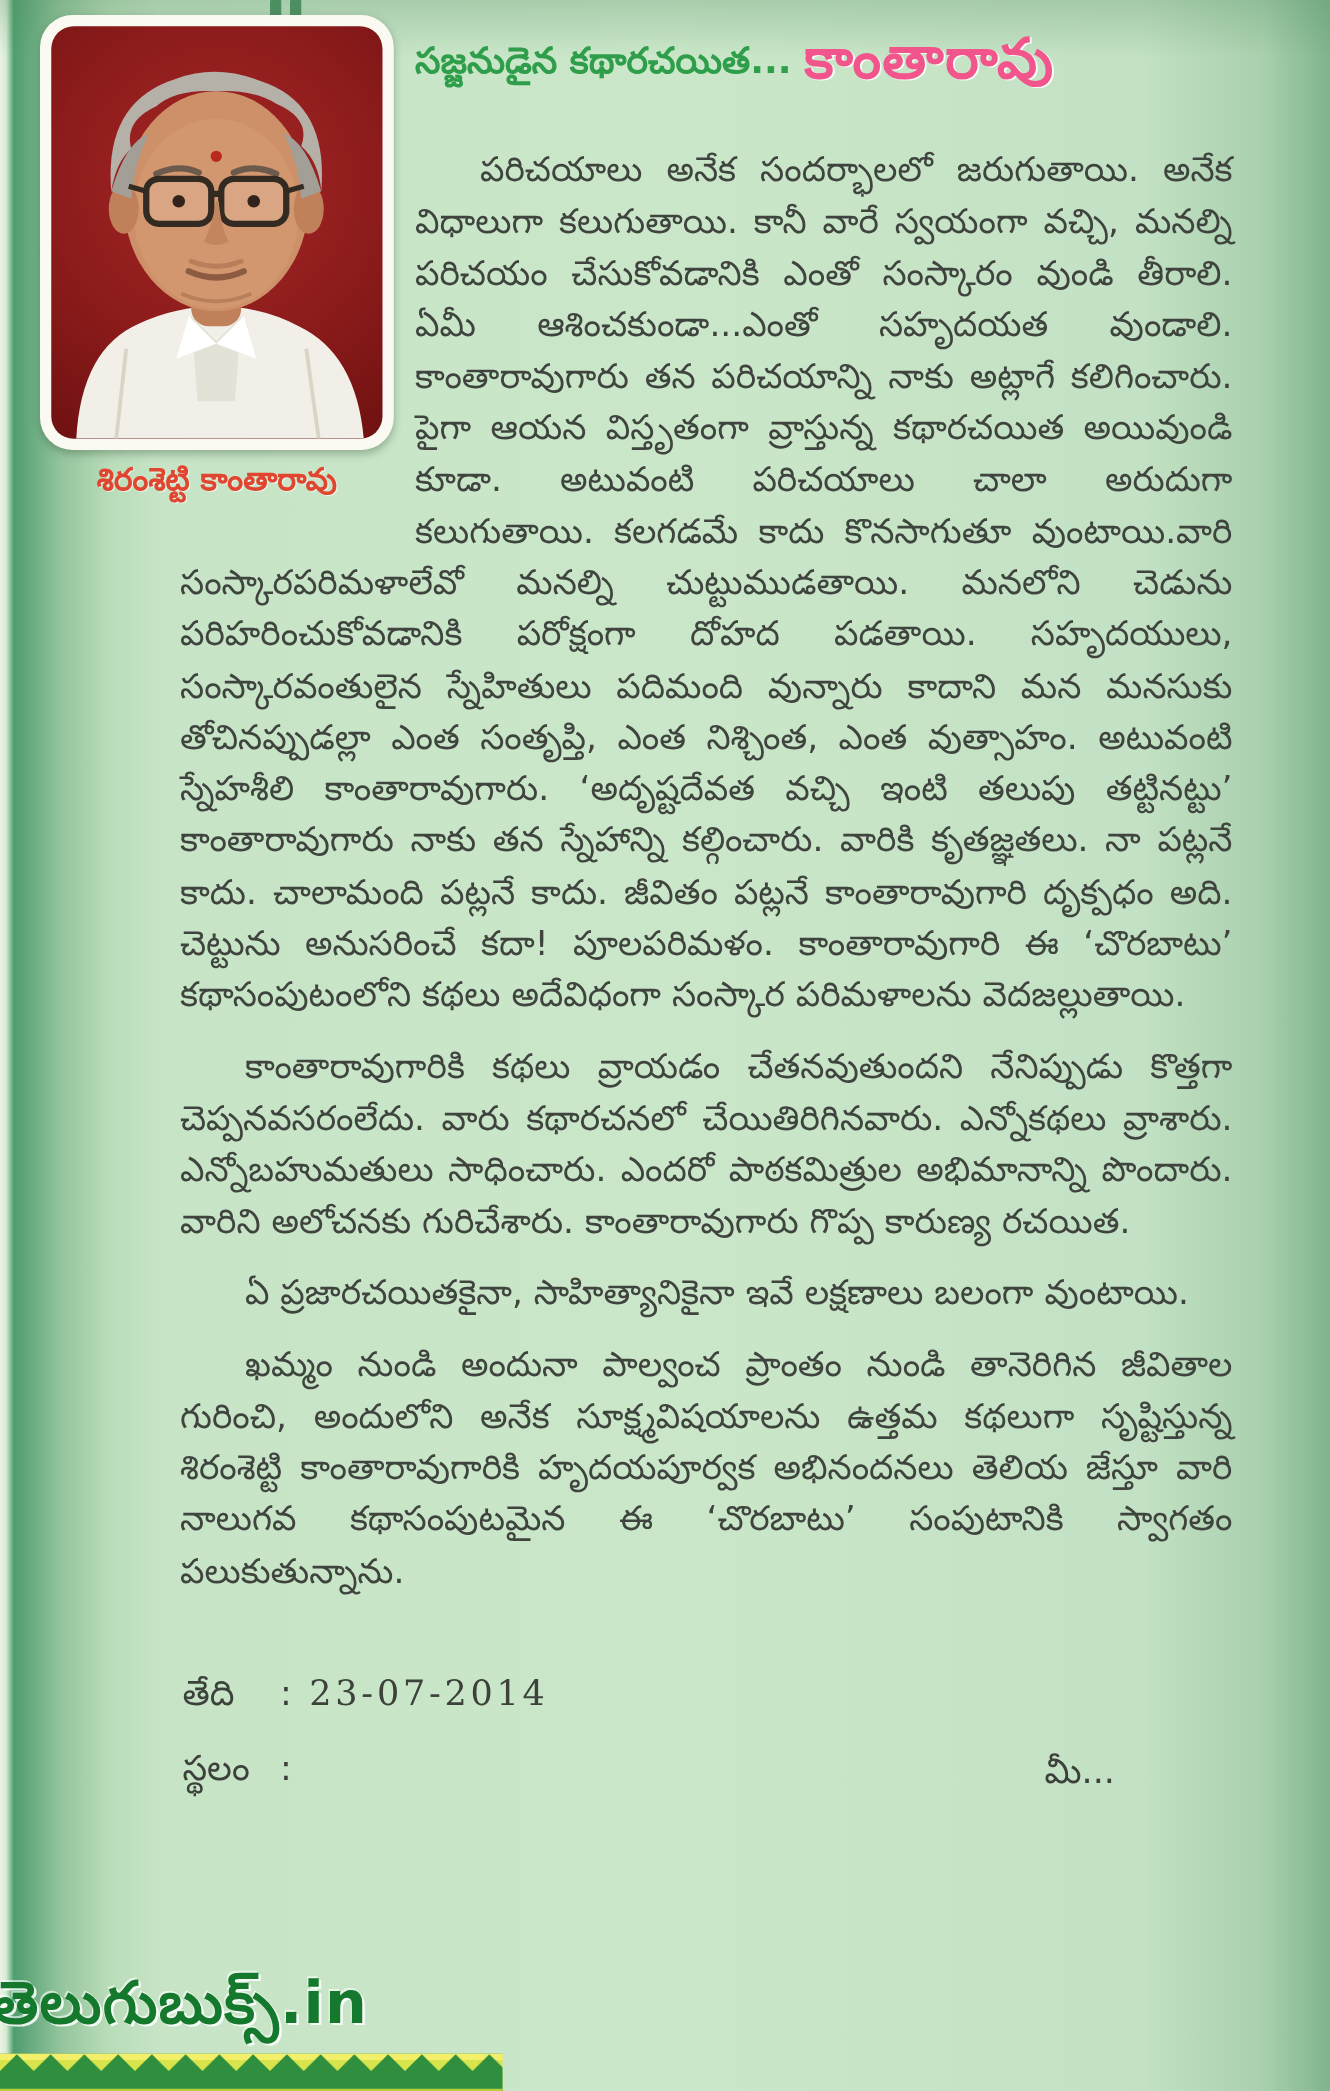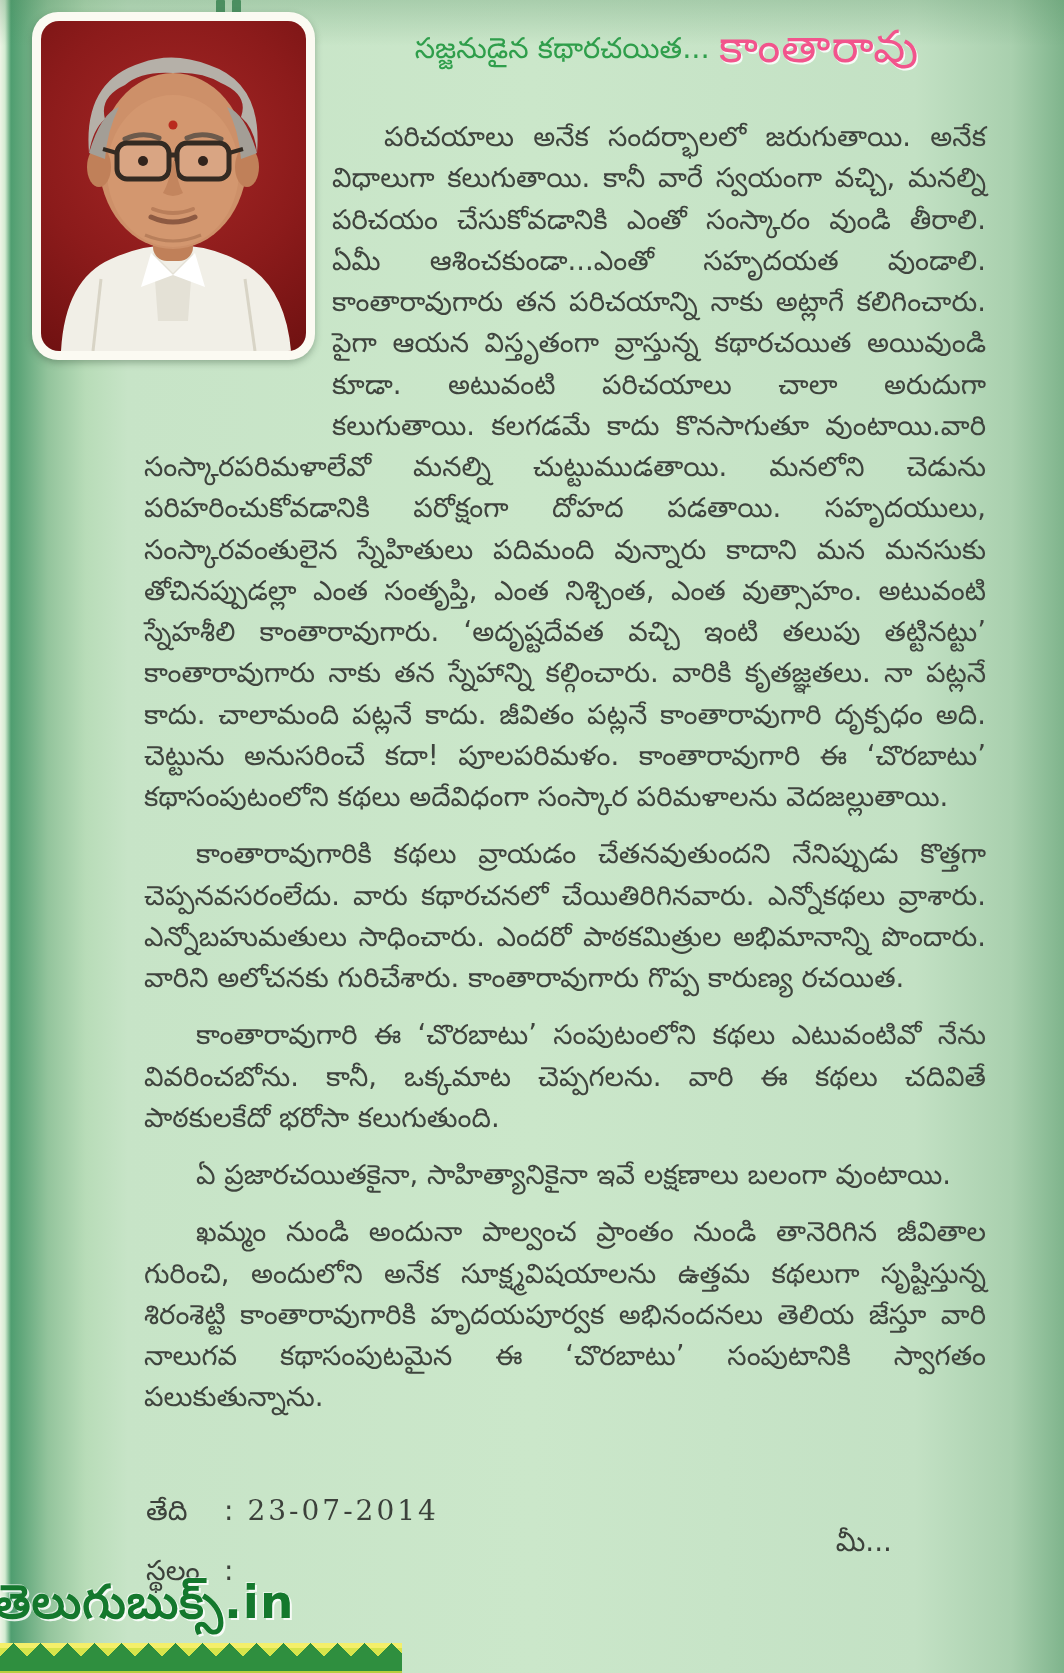--- a/index.html
+++ b/index.html
@@ -33,39 +33,39 @@
     width:100%;height:100%;border-radius:18px;overflow:hidden;
     background:radial-gradient(circle at 50% 38%, #a62726 0%, #8c1b1b 55%, #6f1111 100%);
   }
   .photo-caption{
     margin-top:9px;width:283px;text-align:center;
     color:#e0452f;font-weight:bold;font-size:25px;
     text-shadow:1px 1px 0 rgba(255,255,255,.55);
   }
 
   .title-line{
-    text-align:center;font-weight:normal;
+    font-weight:bold;
     font-size:29px;color:#2f9e4b;
     padding:8px 0 16px 0;white-space:nowrap;
   }
   .title-name{
     font-size:45px;color:#f2548c;letter-spacing:1px;
     text-shadow:1.5px 1.5px 0 rgba(255,255,255,.85);
     vertical-align:-4px;
   }
 
   .body-text p{
     margin:16px;font-size:27.5px;line-height:1.5;
     color:#3f443e;text-align:justify;text-indent:52px;
     font-weight:500;
   }
 
   .footer{
-    display:flex;justify-content:space-between;align-items:center;
-    margin-top:76px;padding-left:18px;
+    display:flex;justify-content:space-between;align-items:flex-end;
+    margin-top:60px;padding-left:18px;
   }
   .footer-row{font-size:28px;color:#3c413b;margin-bottom:20px;display:flex;}
   .footer-label{display:inline-block;min-width:76px;}
   .footer-colon{display:inline-block;margin:0 14px 0 2px;}
   .footer-value{letter-spacing:1px;}
   .date-value{font-family:"DejaVu Serif", serif;letter-spacing:3px;}
   .footer-right{padding-right:6px;text-align:center;}
   .closing{font-size:28px;color:#3c413b;text-align:right;padding-right:104px;margin-bottom:18px;}
   .signature{font-size:33px;font-weight:bold;color:#e8502c;letter-spacing:.5px;
     text-shadow:1px 1px 0 rgba(255,255,255,.5);}
@@ -137,30 +137,30 @@
 
             <path d="M132,140 Q128,162 122,172 Q132,178 142,172 Q136,162 134,140" fill="#c3855e"></path>
 
             <path d="M110,196 Q132,206 154,196" stroke="#8d5a42" stroke-width="5" fill="none" stroke-linecap="round"></path>
             <path d="M112,188 Q132,196 152,188" stroke="#b97e5a" stroke-width="4" fill="none" stroke-linecap="round"></path>
 
             <path d="M104,214 Q132,226 160,214" stroke="#b87f5b" stroke-width="3" fill="none"></path>
           </svg>
         </div>
       </div>
+      <div class="photo-caption">శిరంశెట్టి కాంతారావు</div>
     </div>
 
     <div class="title-line">
       <span>సజ్జనుడైన కథారచయిత... </span><span class="title-name">కాంతారావు</span>
     </div>
 
     <div class="body-text">
       <p>పరిచయాలు అనేక సందర్భాలలో జరుగుతాయి. అనేక విధాలుగా కలుగుతాయి. కానీ వారే స్వయంగా వచ్చి, మనల్ని పరిచయం చేసుకోవడానికి ఎంతో సంస్కారం వుండి తీరాలి. ఏమీ ఆశించకుండా...ఎంతో సహృదయత వుండాలి. కాంతారావుగారు తన పరిచయాన్ని నాకు అట్లాగే కలిగించారు. పైగా ఆయన విస్తృతంగా వ్రాస్తున్న కథారచయిత అయివుండి కూడా. అటువంటి పరిచయాలు చాలా అరుదుగా కలుగుతాయి. కలగడమే కాదు కొనసాగుతూ వుంటాయి.వారి సంస్కారపరిమళాలేవో మనల్ని చుట్టుముడతాయి. మనలోని చెడును పరిహరించుకోవడానికి పరోక్షంగా దోహద పడతాయి. సహృదయులు, సంస్కారవంతులైన స్నేహితులు పదిమంది వున్నారు కాదాని మన మనసుకు తోచినప్పుడల్లా ఎంత సంతృప్తి, ఎంత నిశ్చింత, ఎంత వుత్సాహం. అటువంటి స్నేహశీలి కాంతారావుగారు. ‘అదృష్టదేవత వచ్చి ఇంటి తలుపు తట్టినట్టు’ కాంతారావుగారు నాకు తన స్నేహాన్ని కల్గించారు. వారికి కృతజ్ఞతలు. నా పట్లనే కాదు. చాలామంది పట్లనే కాదు. జీవితం పట్లనే కాంతారావుగారి దృక్పధం అది.  చెట్టును అనుసరించే కదా! పూలపరిమళం. కాంతారావుగారి ఈ ‘చొరబాటు’ కథాసంపుటంలోని కథలు అదేవిధంగా సంస్కార పరిమళాలను వెదజల్లుతాయి.</p>
       <p>కాంతారావుగారికి కథలు వ్రాయడం చేతనవుతుందని నేనిప్పుడు కొత్తగా చెప్పనవసరంలేదు. వారు కథారచనలో చేయితిరిగినవారు. ఎన్నోకథలు వ్రాశారు. ఎన్నోబహుమతులు సాధించారు. ఎందరో పాఠకమిత్రుల అభిమానాన్ని పొందారు. వారిని అలోచనకు గురిచేశారు. కాంతారావుగారు గొప్ప కారుణ్య రచయిత.</p>
-      <p>కాంతారావుగారి ఈ ‘చొరబాటు’ సంపుటంలోని కథలు ఎటువంటివో నేను వివరించబోను. కానీ, ఒక్కమాట చెప్పగలను. వారి ఈ కథలు చదివితే పాఠకులకేదో భరోసా కలుగుతుంది.</p>
       <p>ఏ ప్రజారచయితకైనా, సాహిత్యానికైనా ఇవే లక్షణాలు బలంగా వుంటాయి.</p>
       <p>ఖమ్మం నుండి అందునా పాల్వంచ ప్రాంతం నుండి తానెరిగిన జీవితాల గురించి, అందులోని అనేక సూక్ష్మవిషయాలను ఉత్తమ కథలుగా సృష్టిస్తున్న శిరంశెట్టి కాంతారావుగారికి హృదయపూర్వక అభినందనలు తెలియ జేస్తూ వారి నాలుగవ కథాసంపుటమైన ఈ ‘చొరబాటు’ సంపుటానికి స్వాగతం పలుకుతున్నాను.</p>
     </div>
 
     <div class="footer">
       <div class="footer-left">
         <div class="footer-row">
           <span class="footer-label">తేది</span>
           <span class="footer-colon">:</span>
           <span class="footer-value date-value">23-07-2014</span>

